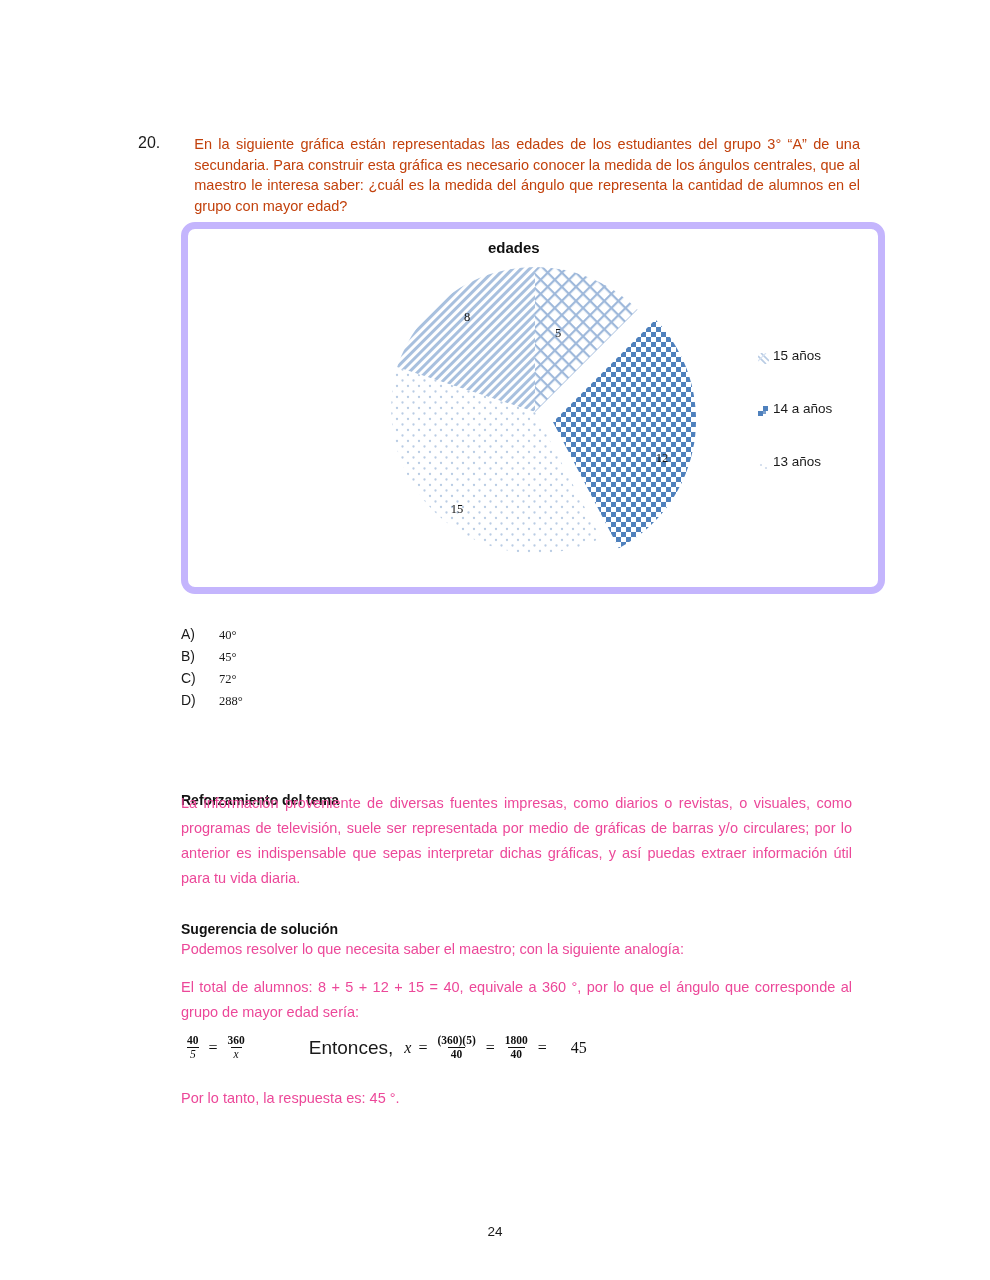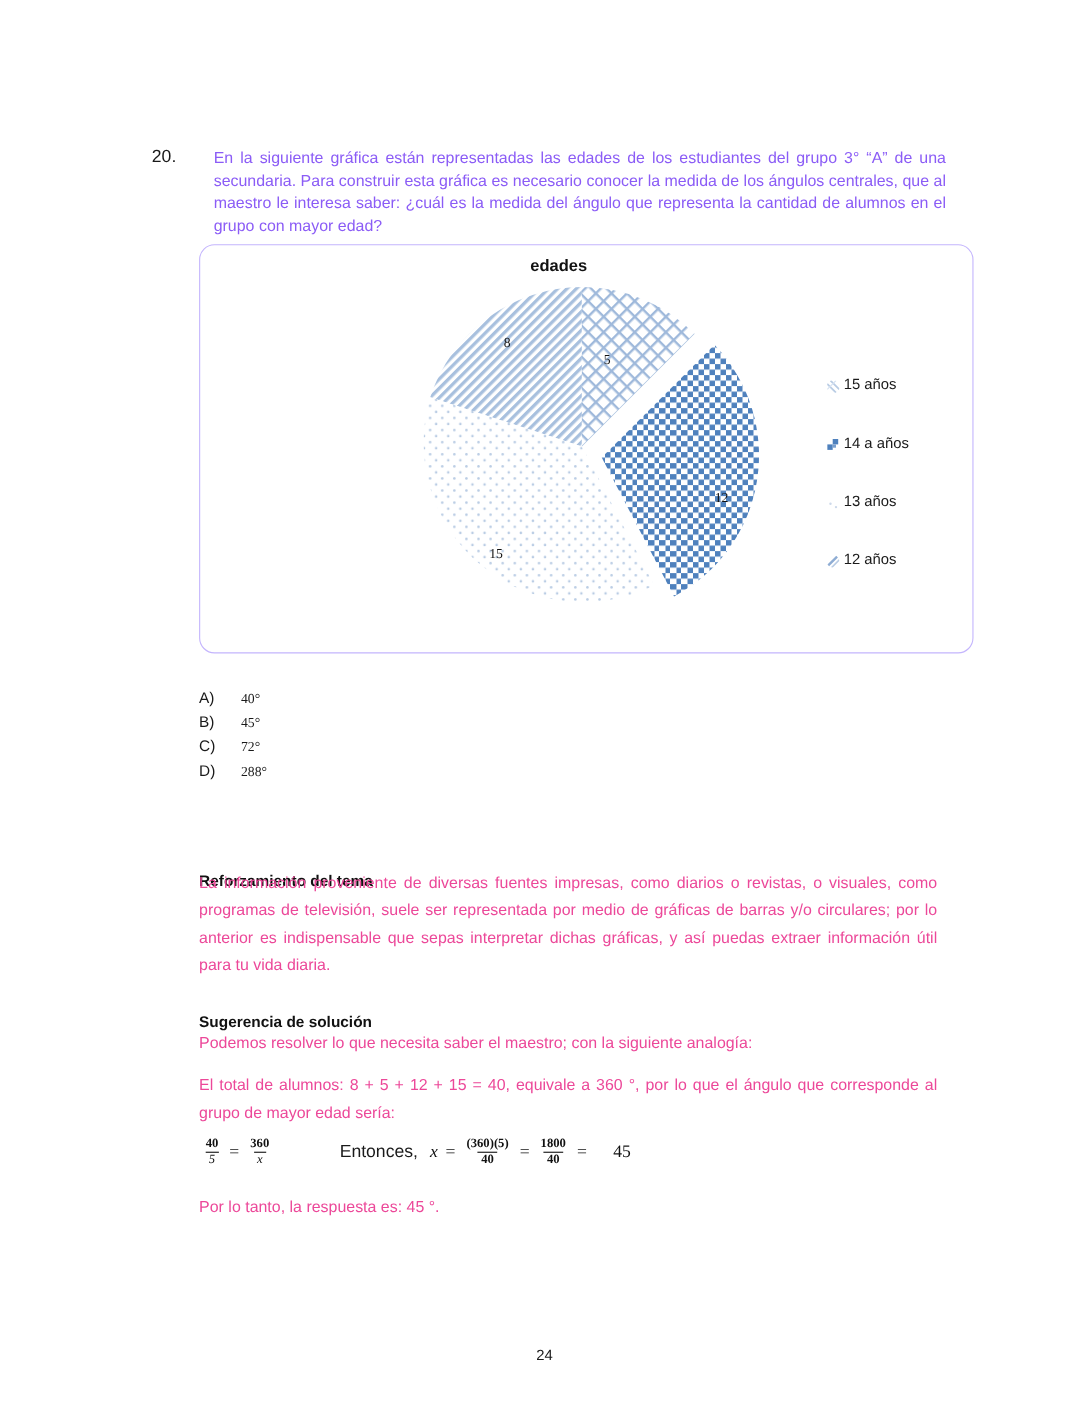--- a/index.html
+++ b/index.html
@@ -25,31 +25,31 @@
     display: flex;
     align-items: flex-start;
     gap: 34px;
   }
   #question-text {
     flex: 1 1 auto;
     font-size: 14.5px;
     line-height: 20.5px;
     text-align: justify;
     text-justify: inter-word;
-    color: #8b5cf6;
+    color: #c2410c;
   }
 
   
   #chart-card {
     position: absolute;
     left: 181px;
     top: 222px;
     width: 704px;
     height: 372px;
-    border: 1px solid #c4b5fd;
+    border: 7px solid #c4b5fd;
     border-radius: 14px;
     background: #ffffff;
     box-sizing: border-box;
   }
   #chart-title-pos {
     position: absolute;
     left: 300px;
     top: 10px;
     font-size: 15px;
     font-weight: bold;
@@ -173,21 +173,21 @@
     font-size: 16px;
     margin: 0 4px;
   }
   .math-var {
     font-size: 16px;
     font-style: italic;
     margin: 0 3px;
   }
   #math-entonces {
     font-family: "Liberation Sans", sans-serif;
-    font-size: 16px;
+    font-size: 19px;
     font-style: normal;
     margin: 0 8px 0 10px;
     color: #1a1a1a;
     padding-left: 48px;
   }
   #math-result {
     font-size: 16px;
     margin-left: 20px;
   }
 
@@ -288,30 +288,20 @@
       <span class="legend-swatch">
         <svg width="11" height="11" viewBox="0 0 11 11">
           <rect width="11" height="11" fill="#ffffff"></rect>
           <circle cx="3" cy="6" r="1.1" fill="#cdd9ea"></circle>
           <circle cx="8" cy="9" r="1.1" fill="#cdd9ea"></circle>
         </svg>
       </span>
       <span class="legend-label">13  años</span>
     </div>
 
-    <div class="legend-row">
-      <span class="legend-swatch">
-        <svg width="11" height="11" viewBox="0 0 11 11">
-          <rect width="11" height="11" fill="#ffffff"></rect>
-          <path d="M1 9 L9 1" stroke="#8fadd4" stroke-width="2.2" fill="none"></path>
-          <path d="M4 11 L11 4" stroke="#b9cce4" stroke-width="1.4" fill="none"></path>
-        </svg>
-      </span>
-      <span class="legend-label">12  años</span>
-    </div>
 
   </div>
 </div>
 
 <div id="options">
   <div class="option-row">
     <span class="option-letter">A)</span>
     <span class="option-value">40°</span>
   </div>
   <div class="option-row">

